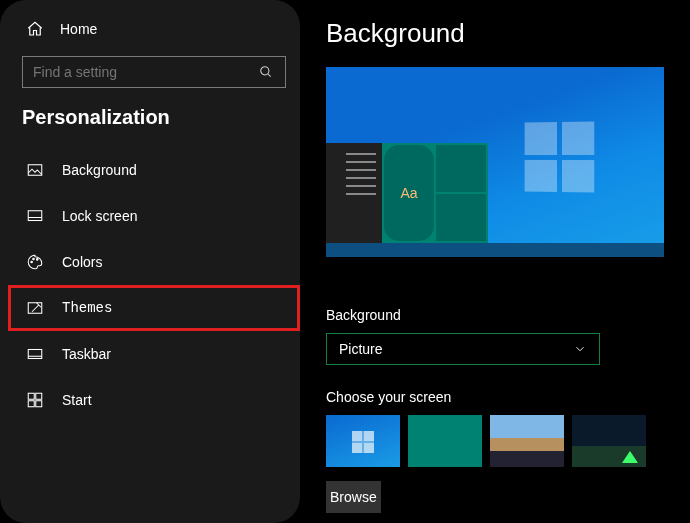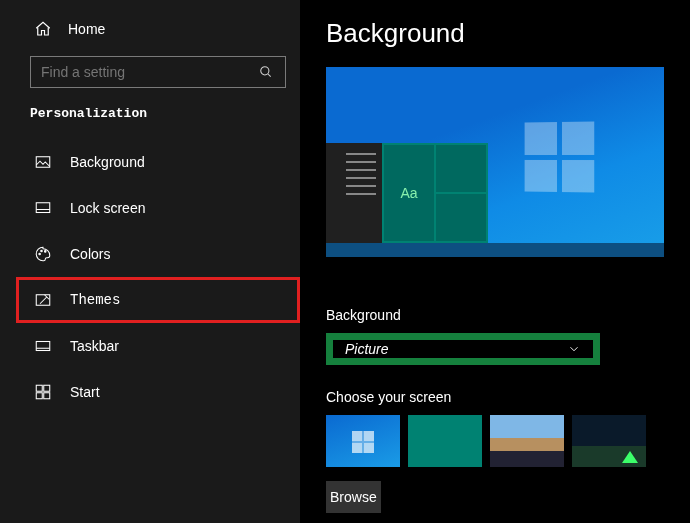--- a/index.html
+++ b/index.html
@@ -8,21 +8,22 @@
     background: #000;
     color: #fff;
     width: 690px;
     height: 523px;
     overflow: hidden;
     display: flex;
   }
   .sidebar {
     width: 310px;
     background: #1a1a1a;
-    padding: 14px 0 0 16px;
+    padding: 14px 0 0 8px;
+    border-radius: 26px;
   }
   .home-row {
     display: flex;
     align-items: center;
     padding: 6px 18px 12px 18px;
     gap: 16px;
   }
   .home-row .icon { width: 18px; display:flex; align-items:center; }
   .home-row .label { font-size: 14px; }
   .search-wrap {
@@ -42,24 +43,23 @@
     background: transparent;
     border: none;
     color: #cfcfcf;
     font-size: 14px;
     width: 90%;
     outline: none;
     font-family: inherit;
   }
   .search .sicon { width: 16px; display:flex; }
   .section-title {
-    font-size: 13px;
+    font-size: 20px;
     font-weight: 600;
     padding: 4px 14px 18px 14px;
-    font-family: Liberation Mono, monospace;
   }
   .nav-item {
     display: flex;
     align-items: center;
     gap: 18px;
     padding: 14px 18px;
     font-size: 14px;
     cursor: pointer;
   }
   .nav-item .icon { width: 18px; display:flex; align-items:center; justify-content:center; }
@@ -104,35 +104,34 @@
   }
   .preview .startpanel {
     position:absolute; bottom:14px; left:0; width:162px; height:100px;
     background:#202020; display:flex;
   }
   .startpanel .col1 { width:14px; background:#202020; }
   .startpanel .col2 { width:42px; padding:10px 6px; display:flex; flex-direction:column; gap:6px;}
   .startpanel .col2 span { height:2px; background:#888; display:block;}
   .startpanel .tiles { flex:1; background:#008272; display:grid; grid-template-columns:1fr 1fr; grid-template-rows:1fr 1fr; gap:2px; padding:2px;}
   .startpanel .tiles .t { background:#00695f; }
-  .startpanel .tiles .big { grid-row: span 2; display:flex; align-items:center; justify-content:center; font-size:14px; color:#86efac;}
+  .startpanel .tiles .big { grid-row: span 2; display:flex; align-items:center; justify-content:center; font-size:14px; color:#fdba74;border-radius:15px;}
   .sub-label { font-size: 14px; margin-bottom: 10px; }
   .dropdown {
     width: 274px;
     height: 32px;
-    border: 7px solid #15803d;
+    border: 1px solid #15803d;
     background: #000;
     display: flex;
     align-items: center;
     justify-content: space-between;
     padding: 0 12px;
     font-size: 14px;
     margin-bottom: 24px;
     cursor: pointer;
-    font-style: italic;
   }
   .thumbs { display:flex; gap:8px; margin-bottom:14px;}
   .thumb { width:74px; height:52px; cursor:pointer;}
   .thumb.t1 { background: linear-gradient(160deg,#0a6ad1,#1a9be6); position:relative;}
   .thumb.t1::after{ content:""; position:absolute; left:26px; top:16px; width:22px; height:22px; background:
      linear-gradient(#fff,#fff); opacity:.35;
      -webkit-mask: linear-gradient(#000 0 0); }
   .thumb.t1 .mini { position:absolute; left:26px; top:16px; width:22px; height:22px; display:grid; grid-template:1fr 1fr/1fr 1fr; gap:2px;}
   .thumb.t1 .mini div{ background:rgba(255,255,255,.5);}
   .thumb.t2 { background:#008272;}

